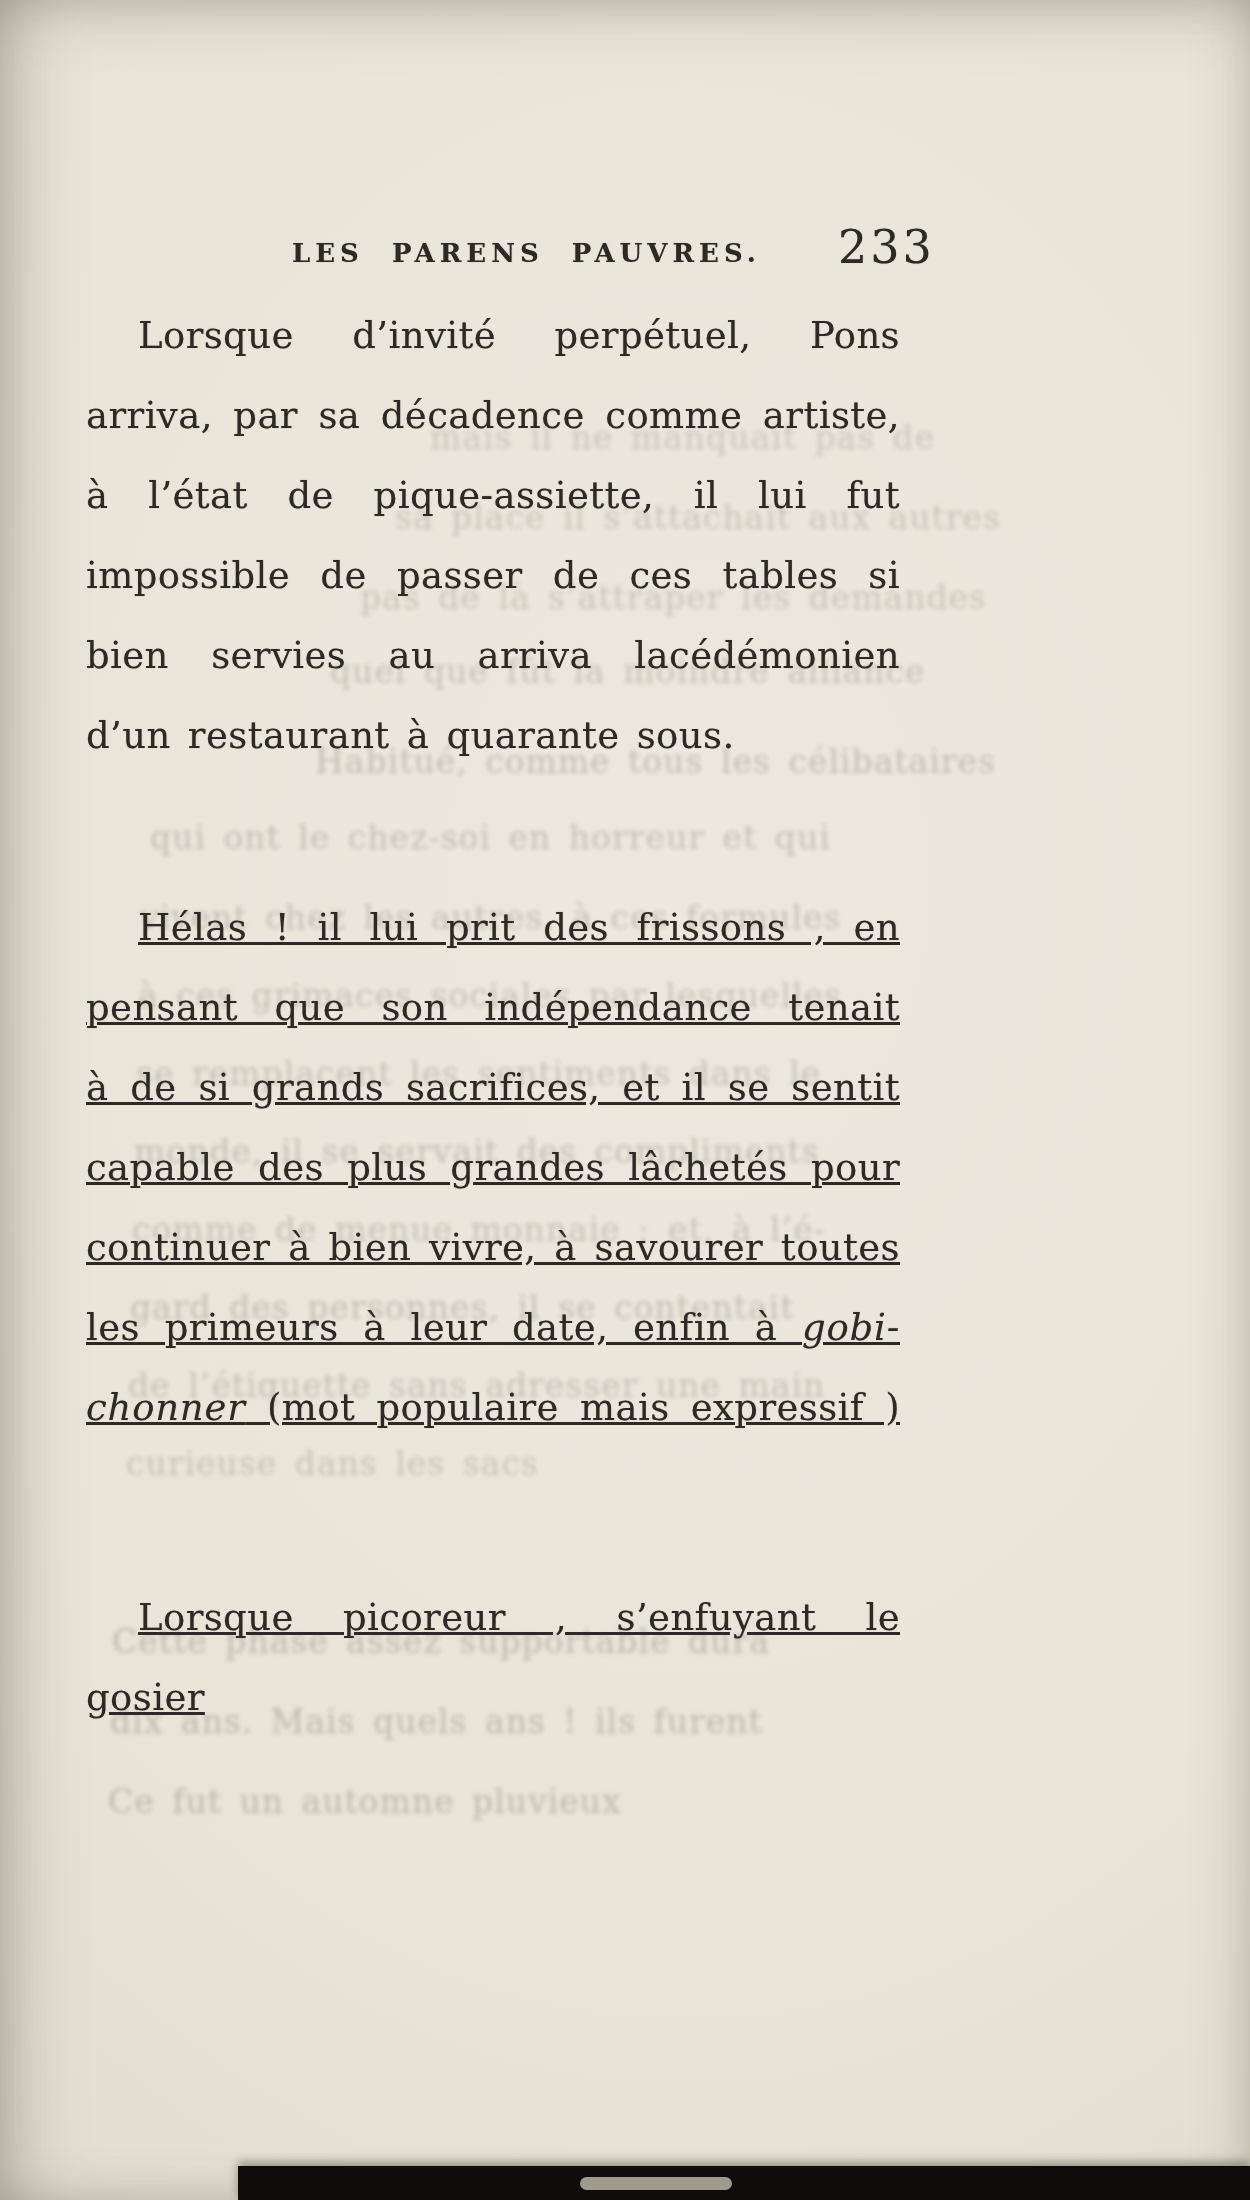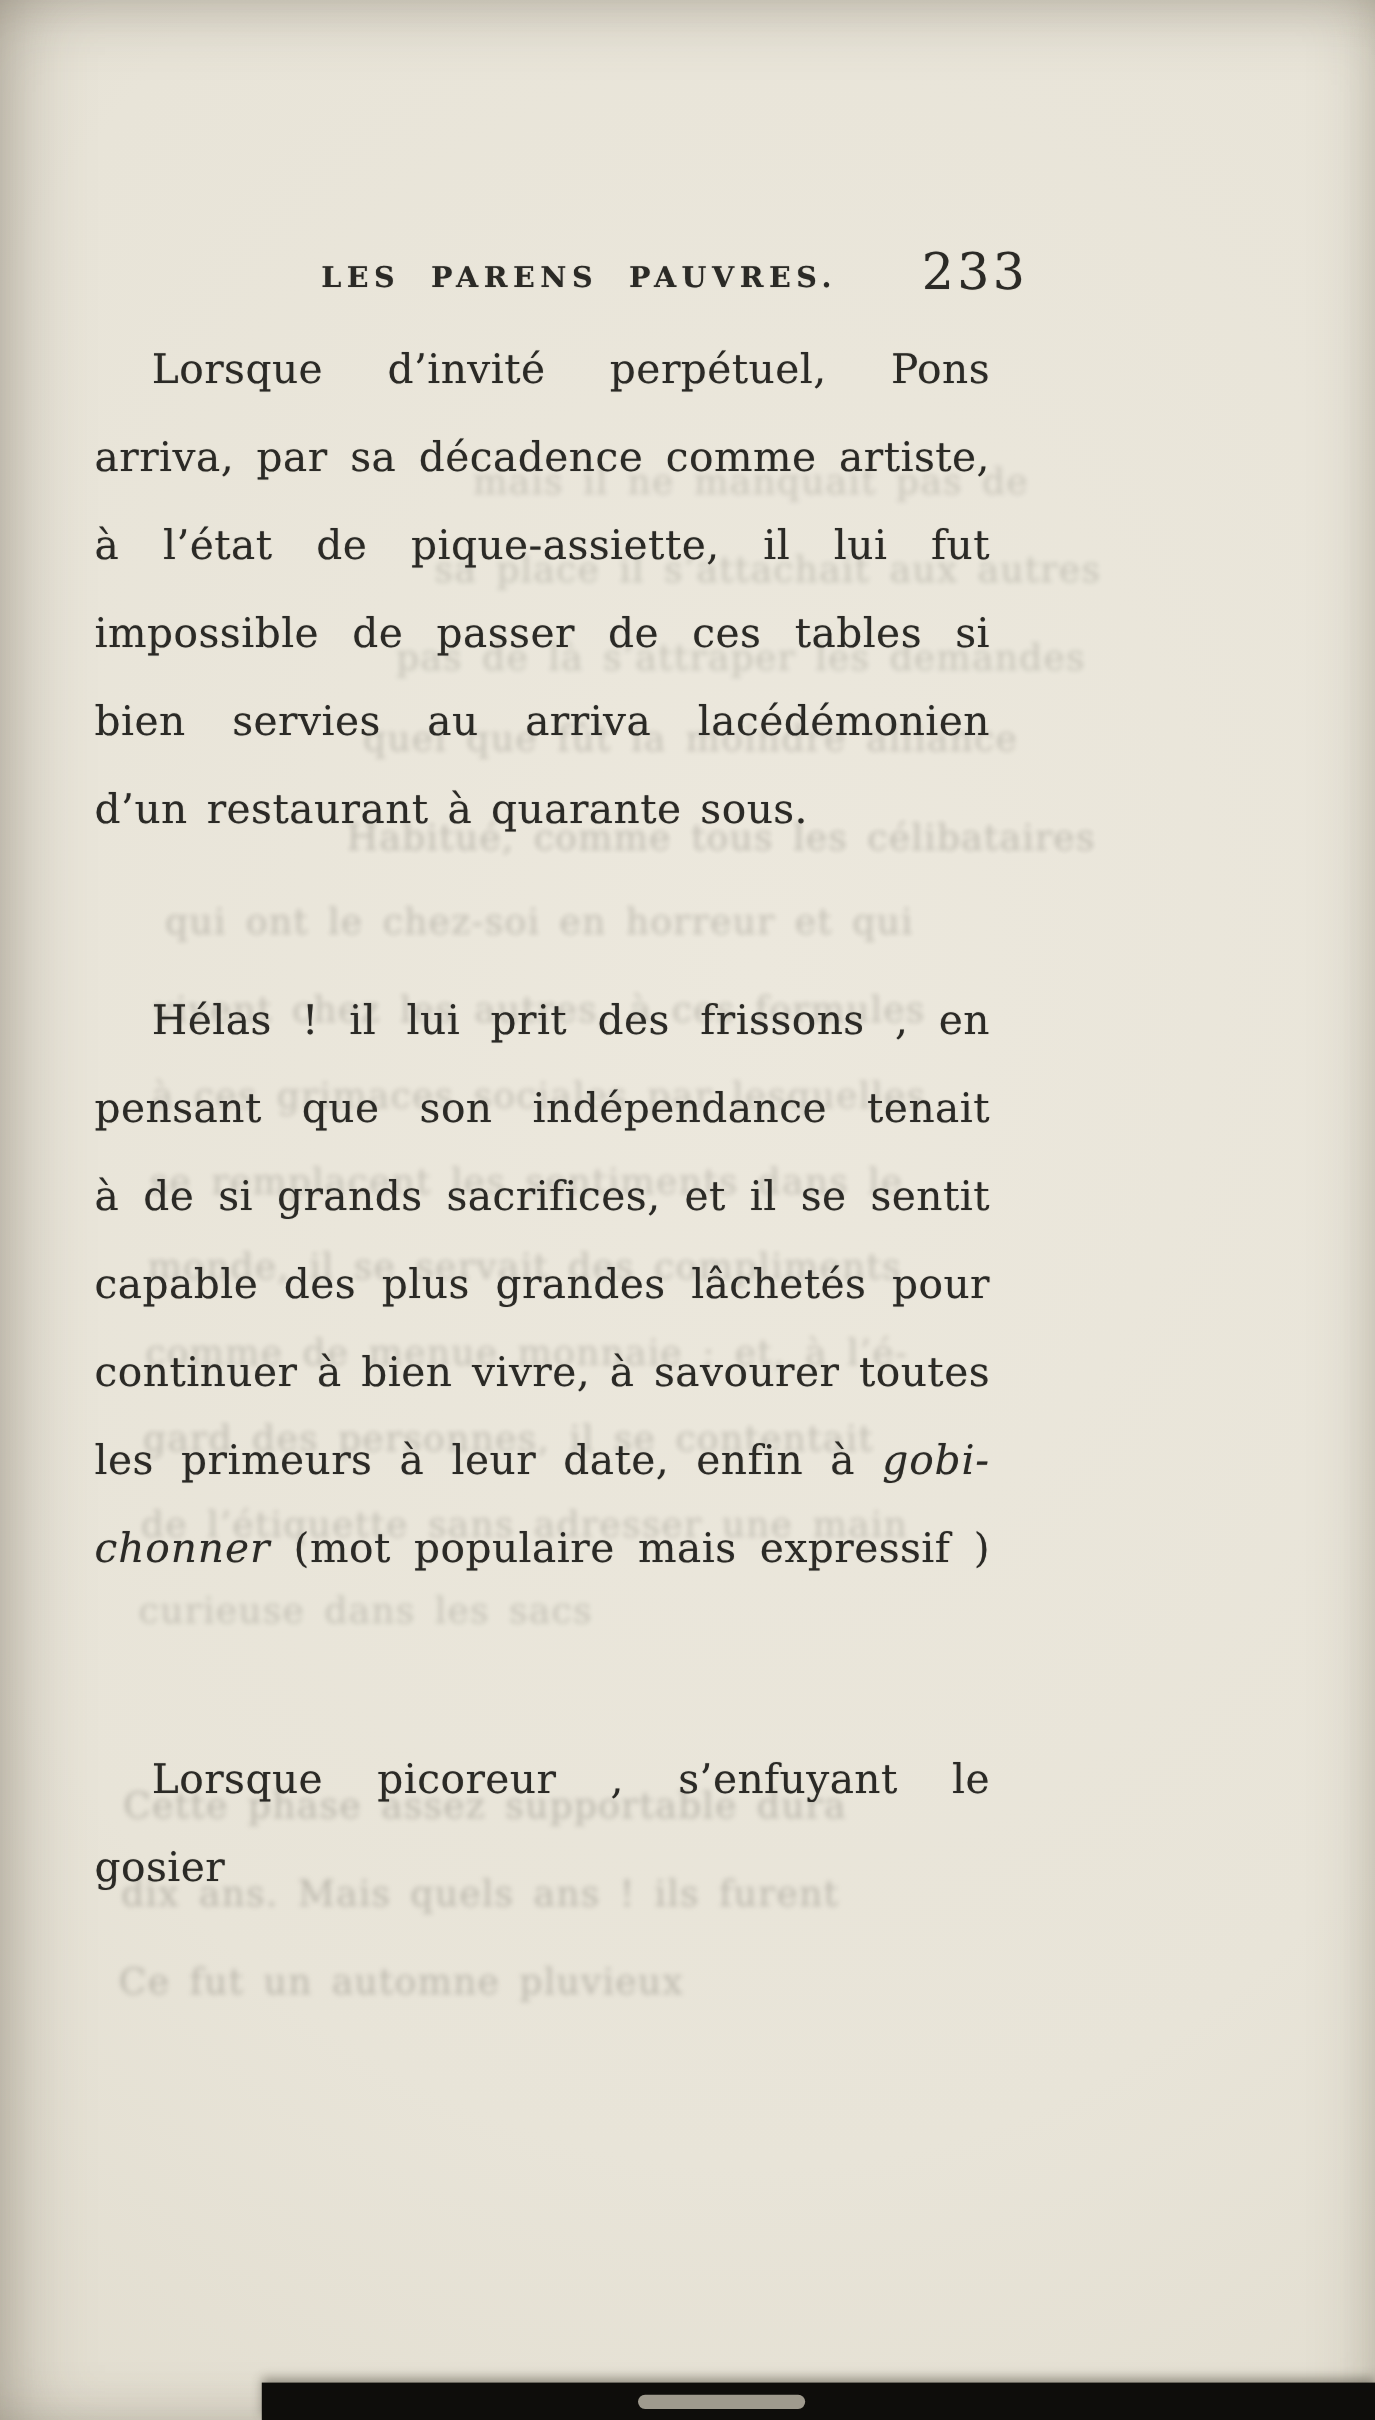--- a/index.html
+++ b/index.html
@@ -30,21 +30,21 @@
     position:absolute;top:220px;left:838px;
     font-size:46px;letter-spacing:3px;
     text-shadow:0 0 1px rgba(43,42,38,.3);
   }
 
   
   .text-block{
     position:absolute;top:296px;left:86px;width:814px;
     z-index:2;
   }
-  .para + .para{margin-top:112px;}
+  .para + .para{margin-top:112px;text-decoration:underline;}
   .para:nth-child(3){margin-top:130px;}
   .line{
     height:80px;line-height:80px;
     font-size:37px;
     word-spacing:5px;letter-spacing:.4px;
     text-align:justify;text-align-last:justify;
     white-space:normal;
     text-shadow:0 0 1px rgba(43,42,38,.38);
   }
   .line.indent{text-indent:52px;}

